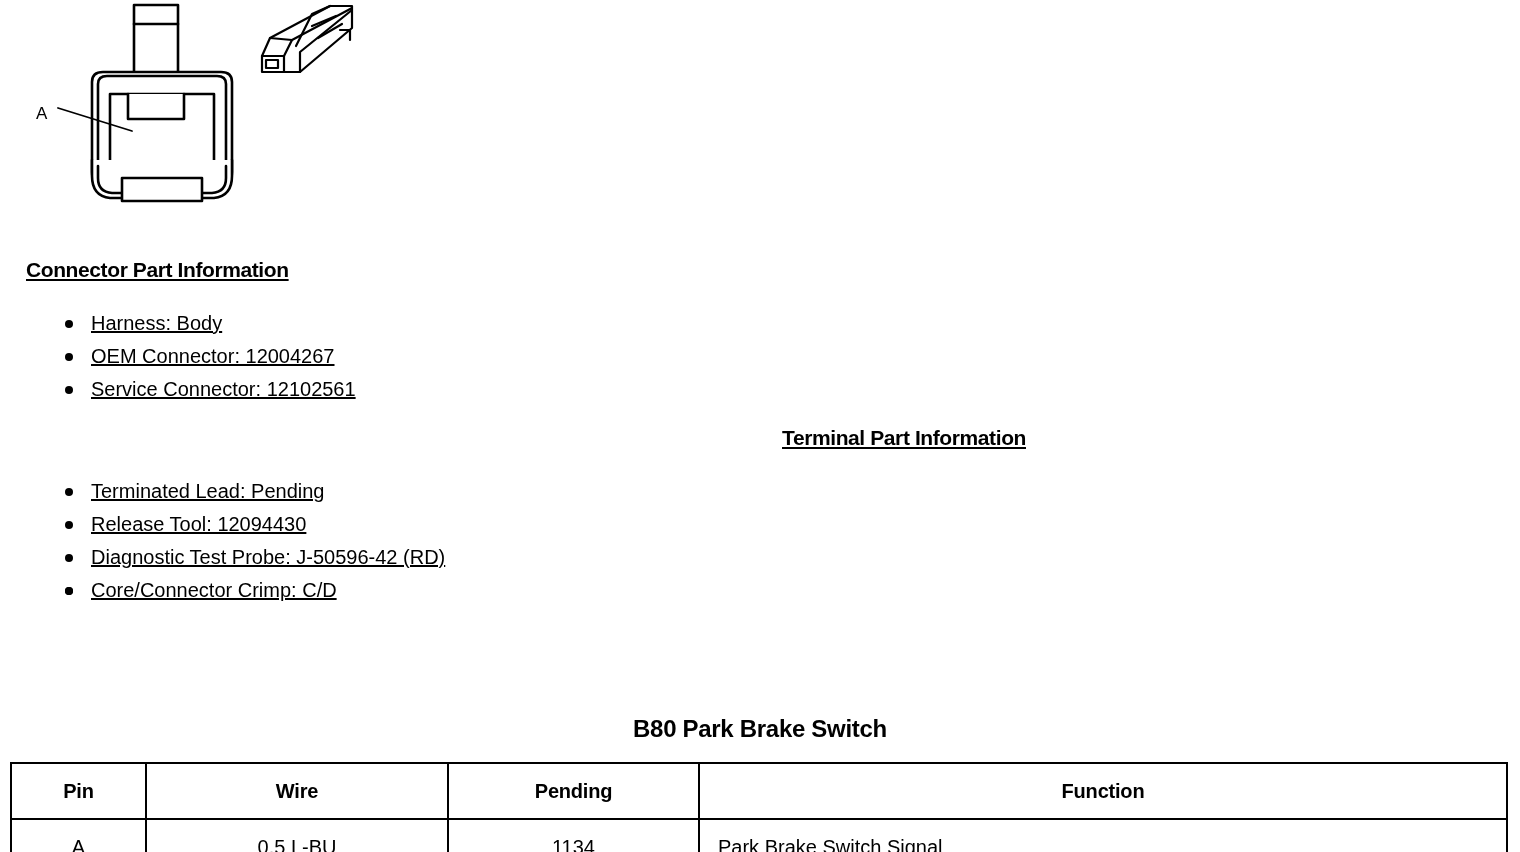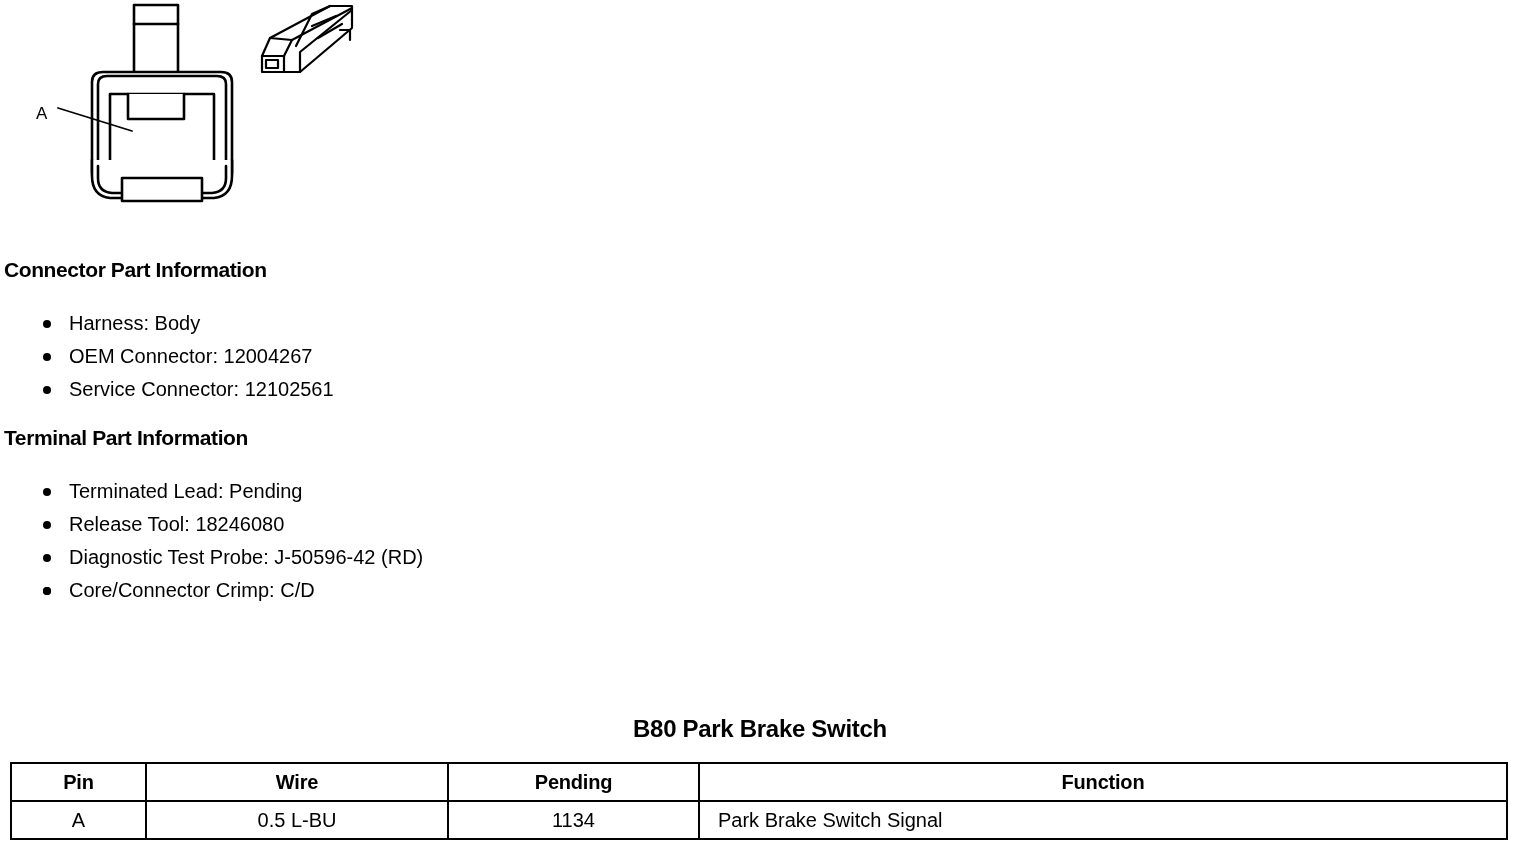--- a/index.html
+++ b/index.html
@@ -22,38 +22,39 @@
     position: absolute;
     left: 0;
     top: 0;
     width: 400px;
     height: 240px;
   }
 
   
   #doc-body {
     position: absolute;
-    left: 4px;
+    left: 26px;
     top: 258px;
     width: 1000px;
+    text-decoration: underline;
   }
 
   .section-heading {
     font-size: 21px;
     font-weight: bold;
     letter-spacing: -0.4px;
     line-height: 1.1;
     margin: 0;
     padding: 0;
     white-space: nowrap;
   }
 
   #connector-section .section-heading { margin-bottom: 26px; }
   #terminal-section { margin-top: 20px; }
-  #terminal-section .section-heading { margin-bottom: 26px; }
+  #terminal-section .section-heading { margin-bottom: 26px; text-align: right; }
 
   ul.bullets {
     list-style: none;
     margin: 13px;
     padding: 0;
   }
   ul.bullets li {
     position: relative;
     padding-left: 52px;
     font-size: 20px;
@@ -90,21 +91,21 @@
   }
   table#pin-table {
     border-collapse: collapse;
     width: 100%;
     table-layout: fixed;
     font-size: 20px;
   }
   table#pin-table th,
   table#pin-table td {
     border: 2px solid #000;
-    height: 38px;
+    height: 56px;
     padding: 0 6px;
     font-weight: normal;
   }
   table#pin-table thead th {
     text-align: center;
     font-weight: bold;
     letter-spacing: -0.2px;
   }
   table#pin-table tbody td { text-align: center; }
   table#pin-table tbody td.fn-cell {
@@ -193,21 +194,21 @@
 
   <section id="terminal-section">
     <h2 class="section-heading">Terminal Part Information</h2>
     <ul class="bullets">
       <li>
         <span class="bullet-dot"></span>
         <span>Terminated Lead: Pending</span>
       </li>
       <li>
         <span class="bullet-dot"></span>
-        <span>Release Tool: 18246080</span>
+        <span>Release Tool: 12094430</span>
       </li>
       <li>
         <span class="bullet-dot"></span>
         <span>Diagnostic Test Probe: J-50596-42 (RD)</span>
       </li>
       <li>
         <span class="bullet-dot"></span>
       </li>
       <li>
         <span class="bullet-dot"></span>

